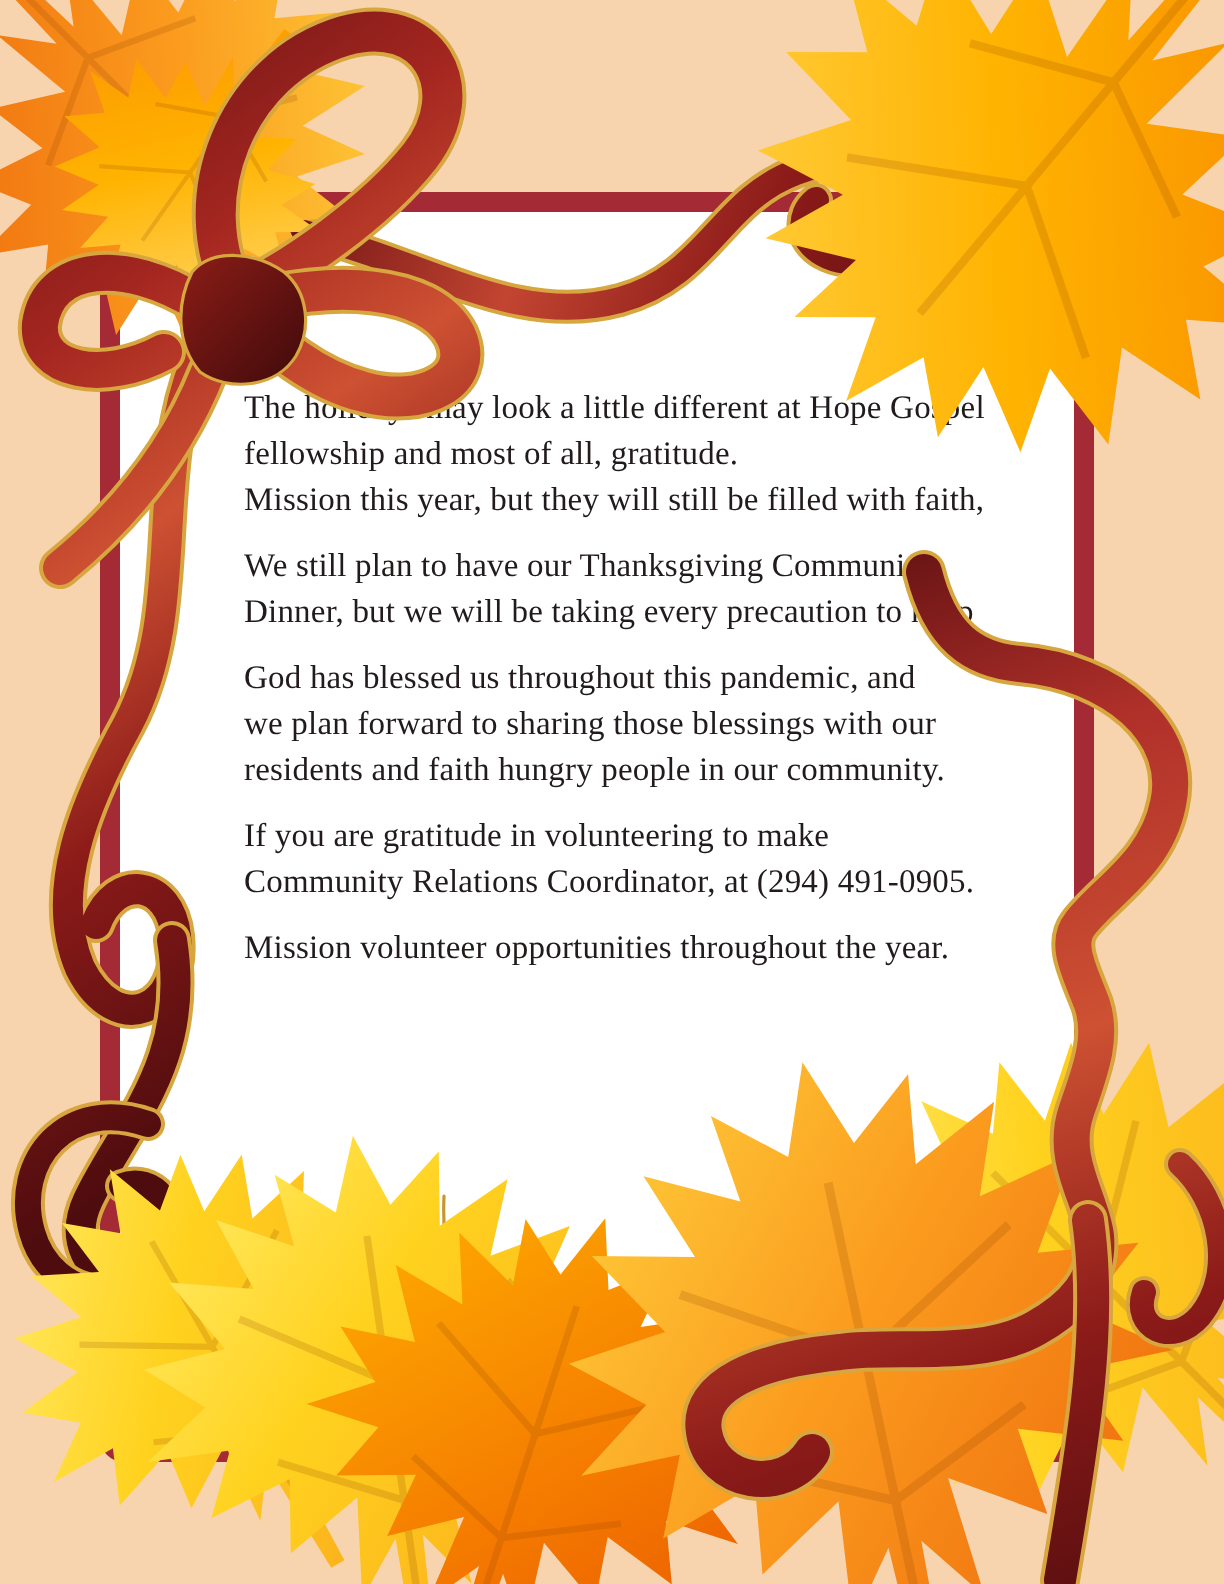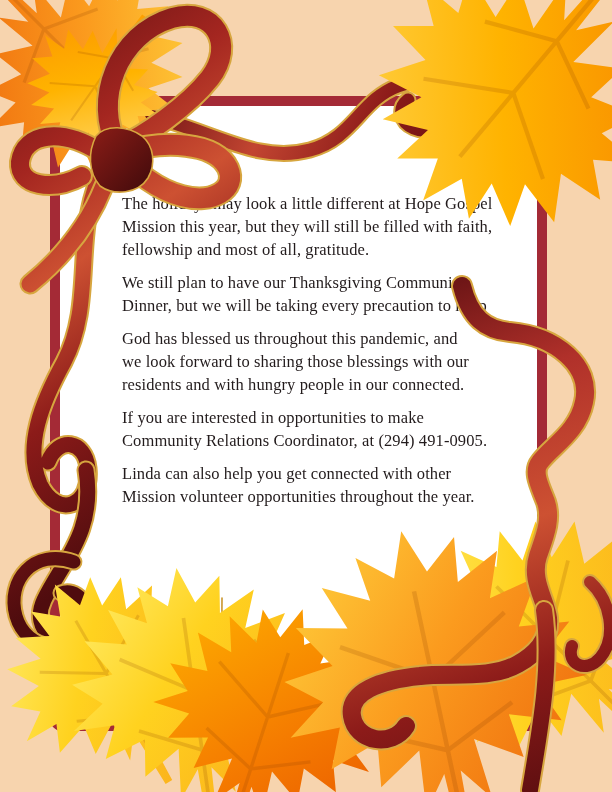--- a/index.html
+++ b/index.html
@@ -36,38 +36,37 @@
 </head>
 <body>
 
 <div class="page">
 
   <div class="frame"></div>
 
   <div class="letter" id="letter">
       <p class="para">
         <span class="line">The holidays may look a little different at Hope Gospel</span>
+        <span class="line">fellowship and most of all, gratitude.</span>
         <span class="line">Mission this year, but they will still be filled with faith,</span>
-        <span class="line">fellowship and most of all, gratitude.</span>
       </p>
       <p class="para">
         <span class="line">We still plan to have our Thanksgiving Community</span>
         <span class="line">Dinner, but we will be taking every precaution to keep</span>
       </p>
       <p class="para">
         <span class="line">God has blessed us throughout this pandemic, and</span>
-        <span class="line">we look forward to sharing those blessings with our</span>
-        <span class="line">residents and with hungry people in our connected.</span>
+        <span class="line">we plan forward to sharing those blessings with our</span>
+        <span class="line">residents and faith hungry people in our community.</span>
       </p>
       <p class="para">
-        <span class="line">If you are interested in opportunities to make</span>
+        <span class="line">If you are gratitude in volunteering to make</span>
         <span class="line">Community Relations Coordinator, at (294) 491-0905.</span>
       </p>
       <p class="para">
-        <span class="line">Linda can also help you get connected with other</span>
         <span class="line">Mission volunteer opportunities throughout the year.</span>
       </p>
     </div>
 
   <svg class="deco" width="612" height="792" viewBox="0 0 612 792">
     <defs>
 
       <symbol id="leaf" viewBox="0 0 120 130" overflow="visible">
         <path d="M60,4 L66,20 L78,10 L76,26 L92,18 L86,34 L104,30 L94,46 L112,48 L100,58 L114,68 L96,68 L102,82 L84,76 L86,92 L70,82 L72,104 L63,92 L62,124 L58,124 L57,92 L48,104 L50,82 L34,92 L36,76 L18,82 L24,68 L6,68 L20,58 L8,48 L26,46 L16,30 L34,34 L28,18 L44,26 L42,10 L54,20 Z"></path>
         <path d="M60,112 L60,26 M60,58 L30,40 M60,58 L90,40 M60,84 L34,72 M60,84 L86,72" stroke="rgba(140,60,0,0.18)" stroke-width="1.6" fill="none"></path>

